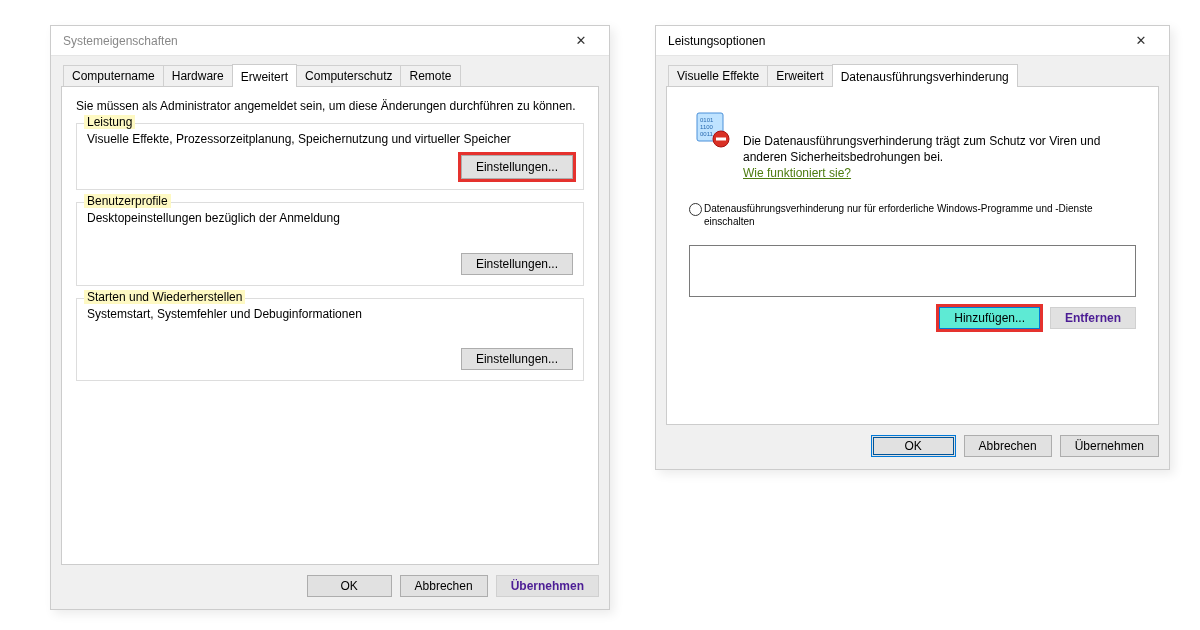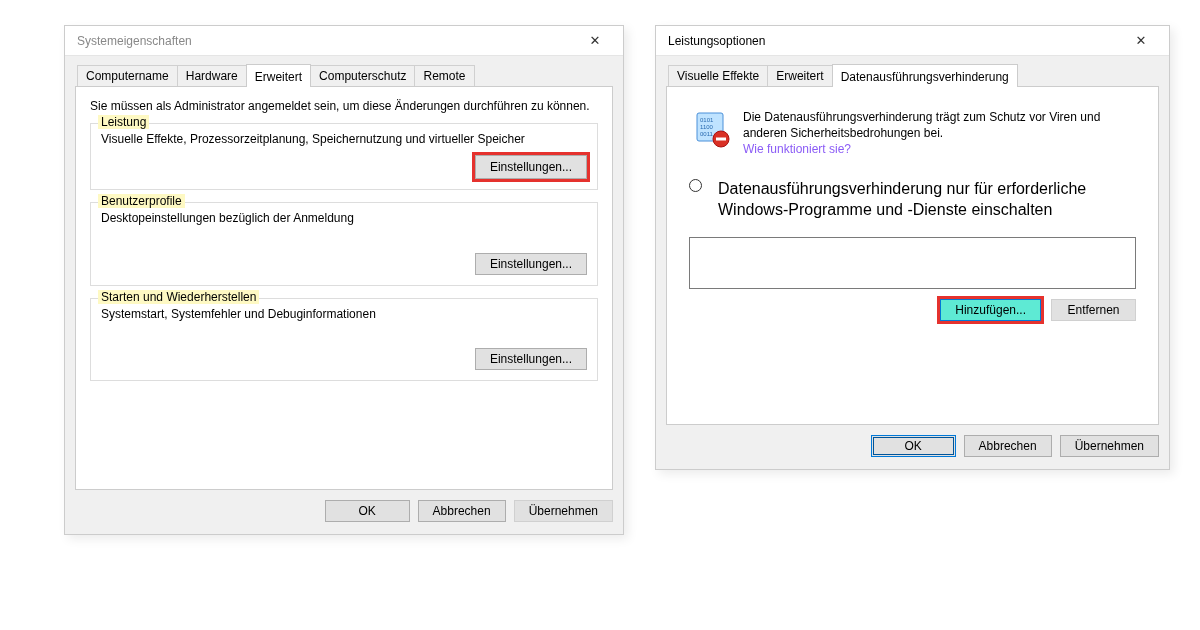--- a/index.html
+++ b/index.html
@@ -13,24 +13,24 @@
     color: #000;
     position: relative;
   }
   .dialog {
     position: absolute;
     background: #ffffff;
     border: 1px solid #cccccc;
     box-shadow: 4px 4px 10px rgba(0,0,0,0.08);
   }
   .dialog.left {
-    left: 64px;
+    left: 50px;
     top: 25px;
     width: 560px;
-    height: 510px;
+    height: 585px;
   }
   .dialog.right {
     left: 655px;
     top: 25px;
     width: 515px;
     height: 445px;
   }
   .titlebar {
     height: 30px;
     display: flex;
@@ -132,23 +132,24 @@
   button.win {
     background: #e1e1e1;
     border: 1px solid #adadad;
     padding: 3px 14px;
     font-family: inherit;
     font-size: 12px;
     min-width: 85px;
     cursor: pointer;
   }
   button.win:disabled {
-    color: #000000;
+    color: #4c1d95;
     border-color: #d0d0d0;
     cursor: default;
+    font-weight: bold;
   }
   button.win.highlighted {
     outline: 3px solid #e5322e;
     outline-offset: 0;
     box-shadow: 0 0 0 3px #e5322e;
     padding: 4px 14px;
   }
   button.win.highlighted-blue-inner {
     background: #5eead4;
     border: 1px solid #0078d7;
@@ -179,31 +180,33 @@
     height: 40px;
     flex-shrink: 0;
     position: relative;
     margin-left: 10px;
   }
   .dep-icon svg { width: 40px; height: 40px; }
   .dep-text {
     font-size: 12px;
     line-height: 1.35;
     padding-right: 10px;
+    margin-top: 24px;
   }
   .dep-text a {
-    color: #8b5cf6;
+    color: #4d7c0f;
+    text-decoration: underline;
     cursor: pointer;
   }
   .radio-row {
     display: flex;
     align-items: flex-start;
-    gap: 16px;
+    gap: 2px;
     margin: 6px 0 8px 8px;
-    font-size: 16px;
+    font-size: 10px;
     line-height: 1.35;
   }
   .radio-row .radio {
     width: 13px;
     height: 13px;
     border: 1px solid #333;
     border-radius: 50%;
     margin-top: 1px;
     flex-shrink: 0;
     display: flex;

